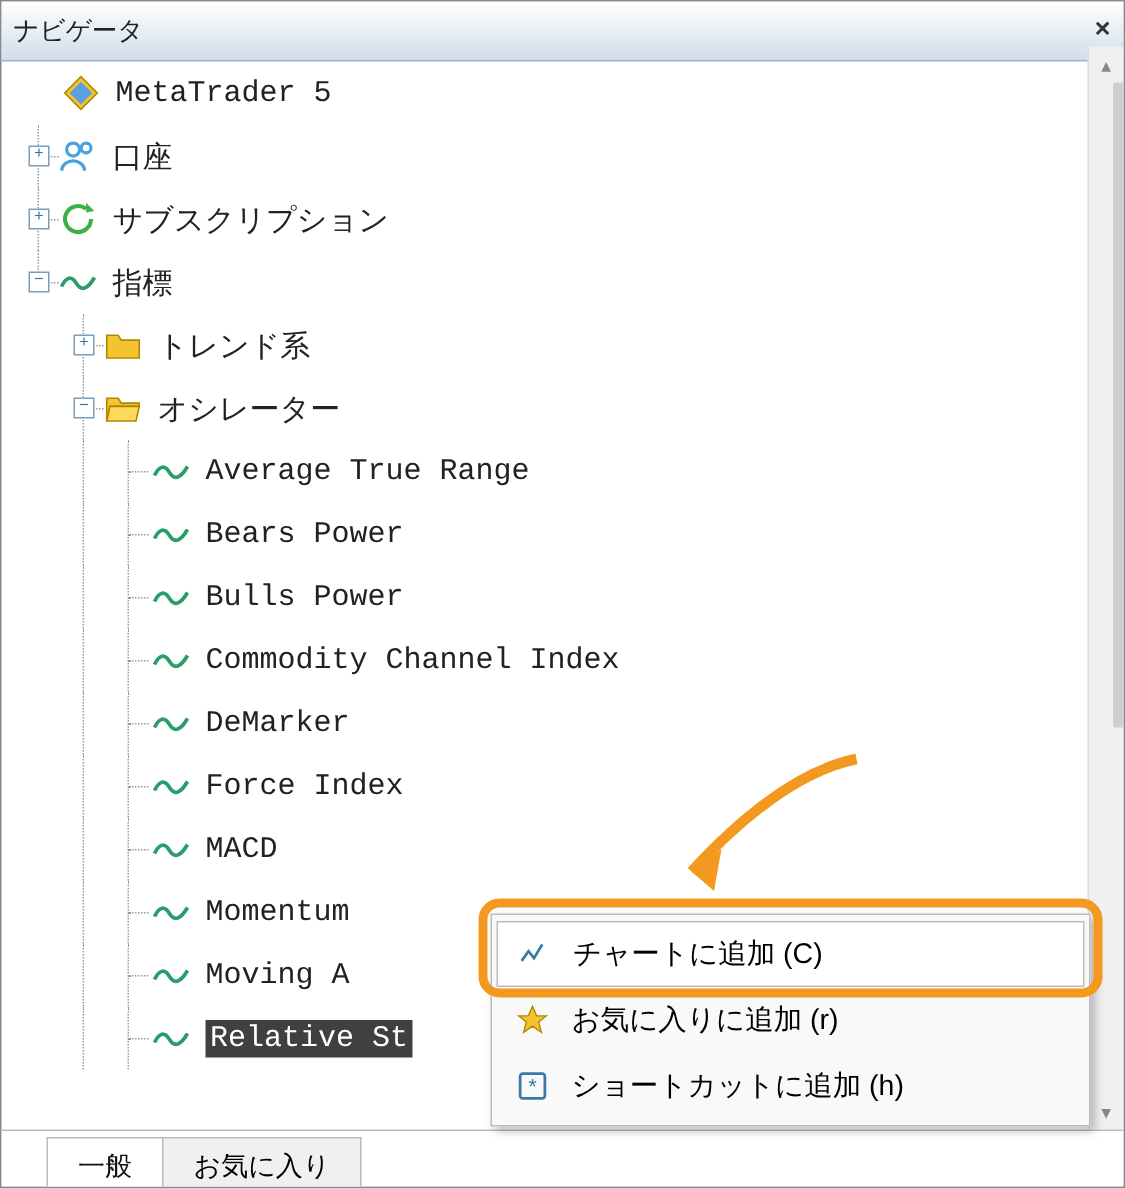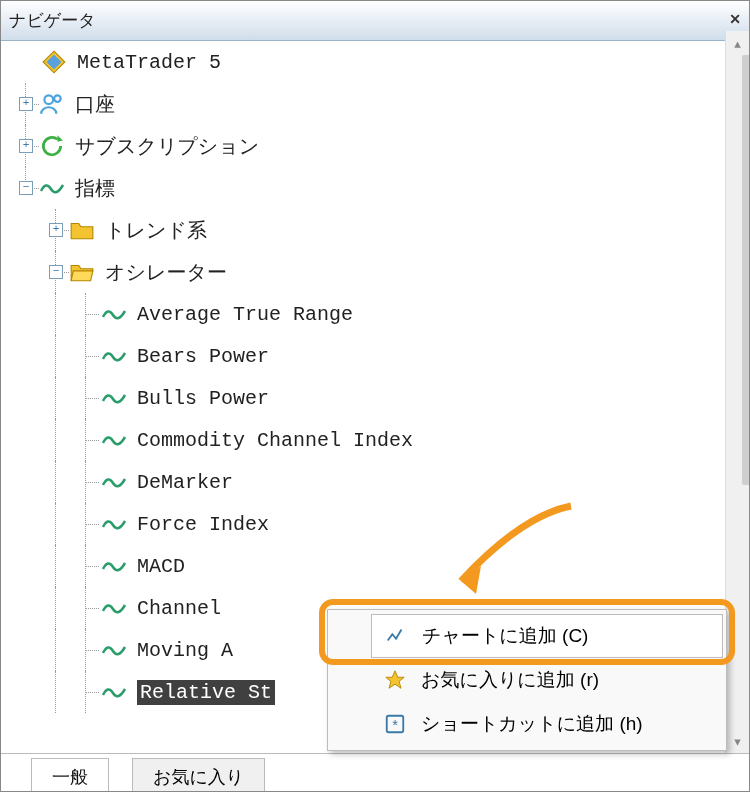--- a/index.html
+++ b/index.html
@@ -155,21 +155,20 @@
   }
   
   .tabs {
     position: absolute;
     bottom: 0; left: 0; right: 0;
     height: 38px;
     border-top: 1px solid #bbb;
     display: flex;
     align-items: flex-end;
     background: #fff;
-    gap: 24px;
   }
   .tab {
     height: 34px;
     padding: 6px 20px 0 20px;
     font-size: 18px;
     border: 1px solid #bbb;
     border-bottom: none;
     margin-left: 30px;
     background: #fff;
     position: relative;
@@ -188,21 +187,20 @@
     z-index: 10;
     padding: 4px 3px;
   }
   .cm-item {
     display: flex;
     align-items: center;
     height: 44px;
     padding: 0 10px;
     font-size: 19px;
     cursor: pointer;
-    margin-left: 40px;
   }
   .cm-item.highlight {
     border: 1px solid #bcbcbc;
     background: #fff;
   }
   .cm-item .cm-icon {
     width: 28px;
     display: flex; align-items: center; justify-content: center;
     margin-right: 12px;
   }
@@ -417,21 +415,21 @@
             <div class="guides">
               <div class="guide"></div>
               <div class="guide vert"></div>
               <div class="guide tee"></div>
             </div>
             <span class="icon">
               <svg width="26" height="26" viewBox="0 0 26 26">
                 <path d="M2 16 Q7 6 12 14 T24 10" fill="none" stroke="#2a9d6a" stroke-width="2.5"></path>
               </svg>
             </span>
-            <span class="label">Channel</span>
+            <span class="label">Momentum</span>
           </div>
           <div class="node">
             <div class="guides">
               <div class="guide"></div>
               <div class="guide vert"></div>
               <div class="guide tee"></div>
             </div>
             <span class="icon">
               <svg width="26" height="26" viewBox="0 0 26 26">
                 <path d="M2 16 Q7 6 12 14 T24 10" fill="none" stroke="#2a9d6a" stroke-width="2.5"></path>

